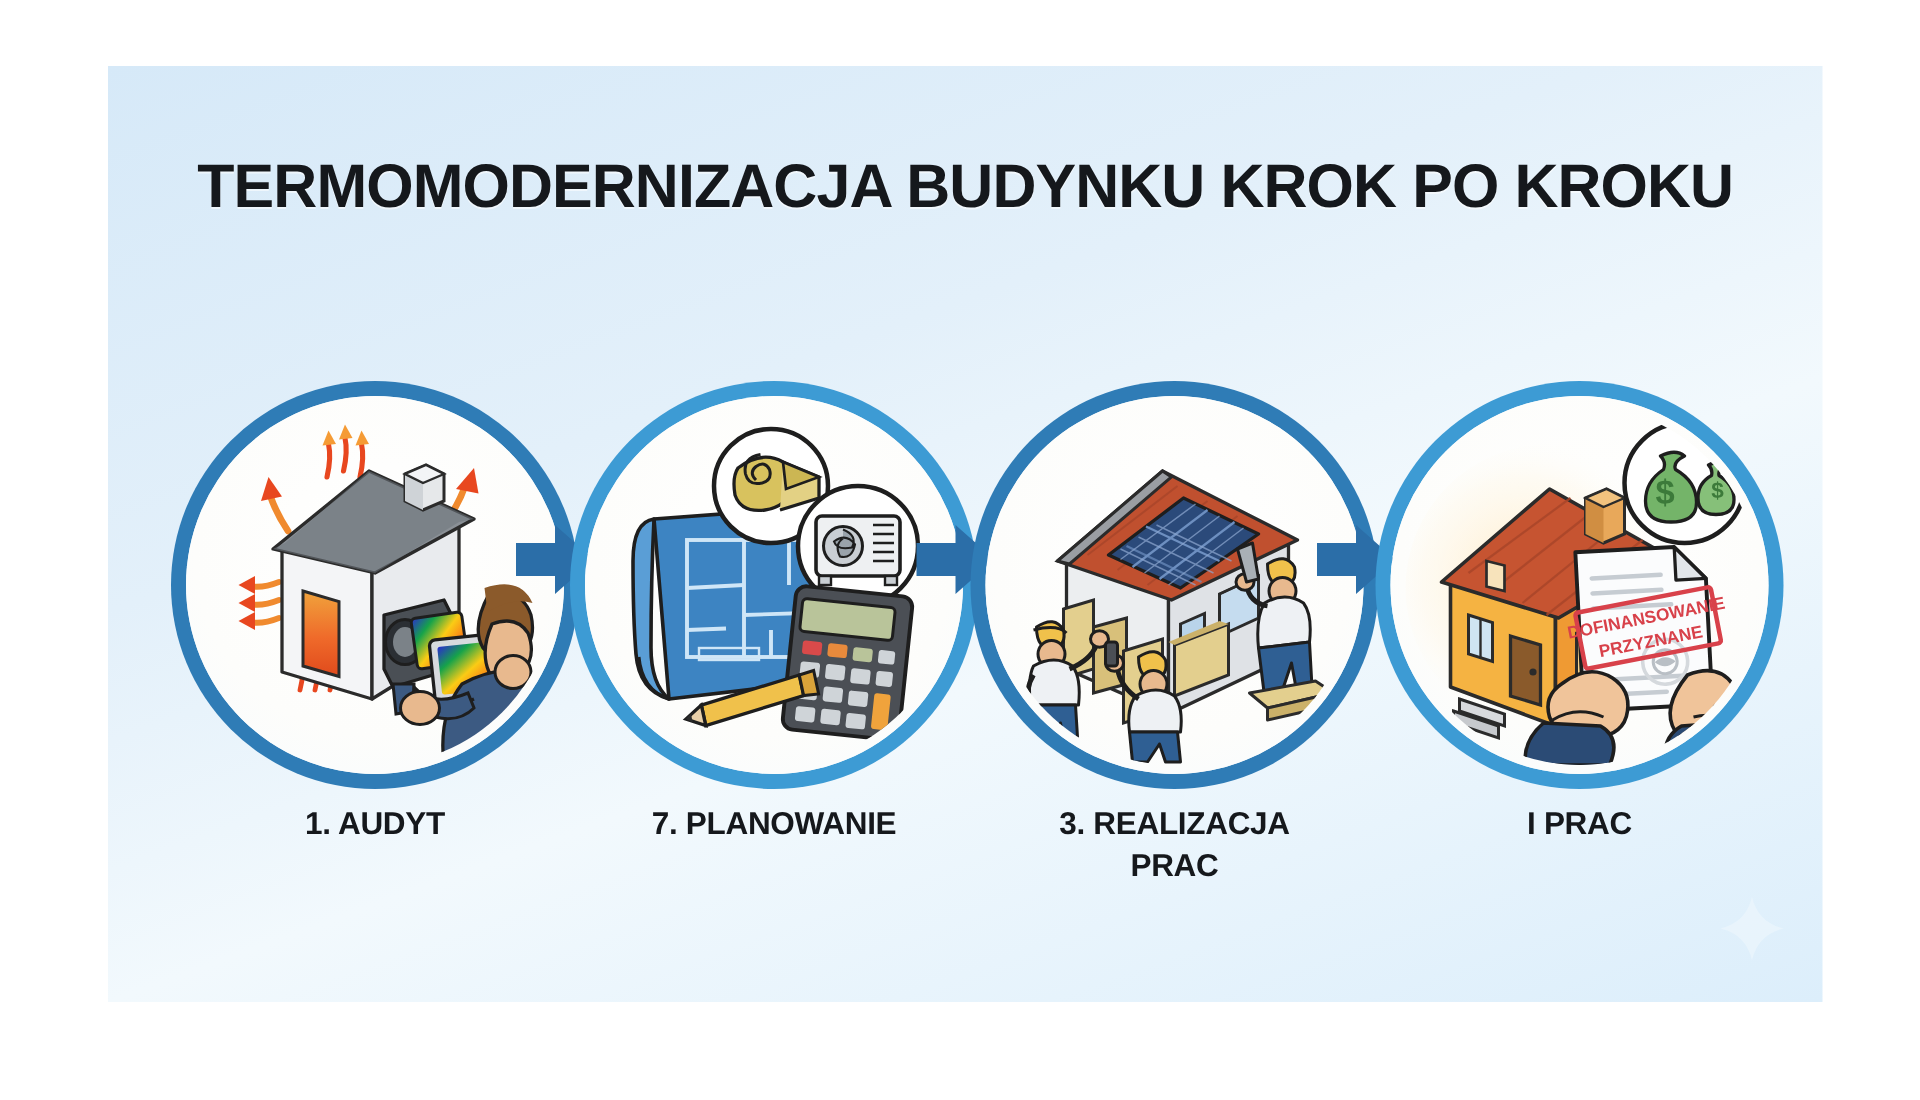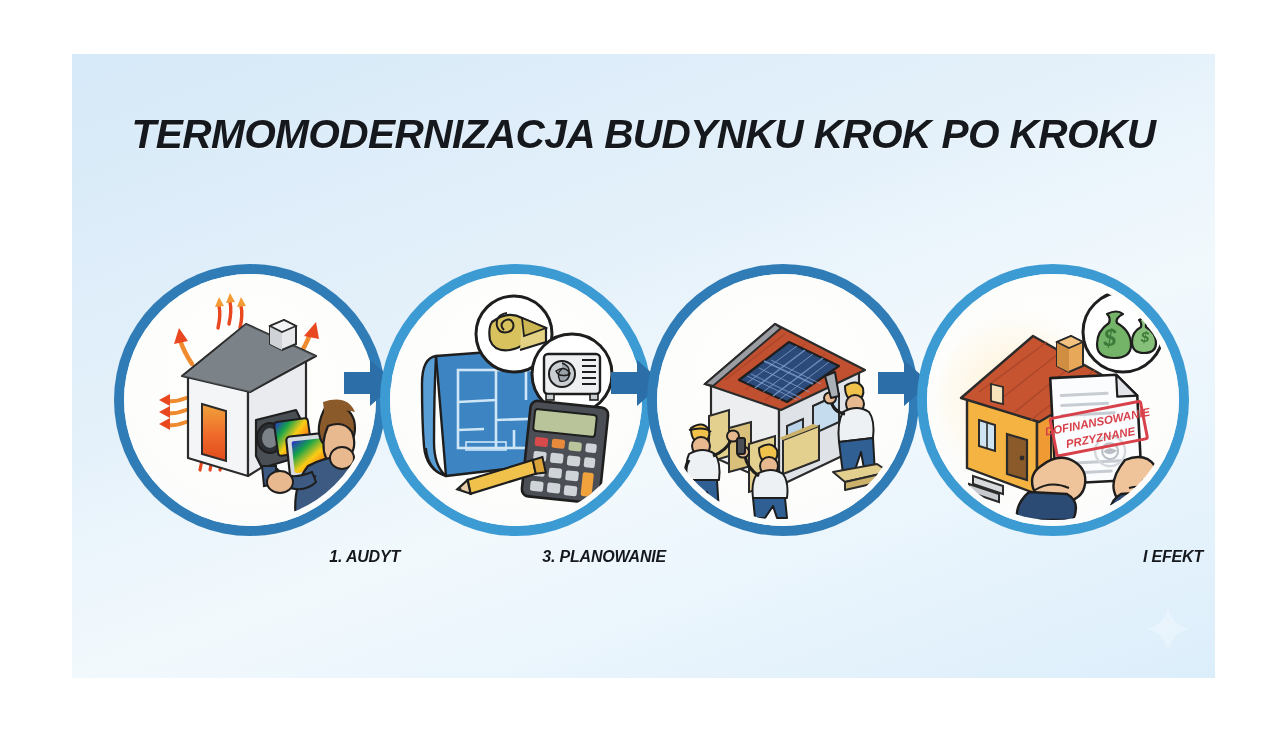--- a/index.html
+++ b/index.html
@@ -4,25 +4,24 @@
 <style>
   html, body {
     margin: 0; padding: 0;
     width: 1280px; height: 733px;
     background: #ffffff;
     font-family: "Liberation Sans", sans-serif;
     overflow: hidden;
   }
   #infographic {
     position: absolute;
-    left: 72px; top: 54px;
+    left: 72px; top: 44px;
     width: 1143px; height: 624px;
     background: linear-gradient(160deg, #d6e9f8 0%, #e3f0fa 35%, #f2f9fd 60%, #dceefb 100%);
     overflow: hidden;
-    font-style: italic;
   }
   .sparkle {
     position: absolute;
     width: 46px; height: 46px;
     left: 1073px; top: 552px;
     opacity: .65;
   }
   #title {
     position: absolute;
     left: 0; top: 57px;
@@ -53,22 +52,22 @@
     position: absolute;
     inset: 6px;
     border-radius: 50%;
     overflow: hidden;
   }
   .art svg { display: block; width: 100%; height: 100%; }
   .caption {
     position: absolute;
     top: 492px;
     width: 300px;
-    text-align: right;
-    font-size: 16px;
+    text-align: center;
+    font-size: 21px;
     font-weight: 700;
     line-height: 1.33;
     color: #15181c;
     letter-spacing: -0.2px;
   }
   .arrow {
     position: absolute;
     top: 300px;
     width: 60px; height: 58px;
   }
@@ -254,21 +253,21 @@
         <g transform="rotate(-12 110 198)">
           <path d="M72 192 L140 186 L140 200 L72 206 z" fill="#f0c14b" stroke="#1e1e1e" stroke-width="2.2"></path>
           <path d="M72 192 L60 199 L72 206 z" fill="#e8cfa8" stroke="#1e1e1e" stroke-width="2.2"></path>
           <path d="M64 196 L60 199 L64 202 z" fill="#2b2b2b"></path>
           <path d="M140 186 L150 185 L150 201 L140 200 z" fill="#d9a33a" stroke="#1e1e1e" stroke-width="2"></path>
         </g>
       </svg>
     </div>
   </div>
   <div class="caption" style="left:294px">
-    <div>3. PLANOWANIE</div>
+    <div>7. PLANOWANIE</div>
   </div>
 
   <div class="arrow" style="left:535px">
     <svg viewBox="0 0 60 58">
         <path d="M4 18 L30 18 L30 6 L56 29 L30 52 L30 40 L4 40 z" fill="#2b6ea8"></path>
       </svg>
   </div>
 
   <div class="step" style="left:585px">
     <div class="ring"></div>
@@ -344,20 +343,24 @@
           <path d="M176 162 L210 158 L212 194 L202 194 L198 172 L190 196 L180 194 z" fill="#2f5f93"></path>
           <path d="M182 134 q-12 -2 -14 -14" fill="none" stroke-width="3.2"></path>
           <ellipse cx="167" cy="118" rx="6" ry="5.5" fill="#e8b98e"></ellipse>
           <path d="M162 96 L172 92 L176 116 L168 118 z" fill="#a9b0b6"></path>
         </g>
         <path d="M170 192 L214 184 L226 192 L182 202 z" fill="#e3cf8e" stroke="#2b2b2b" stroke-width="2" stroke-linejoin="round"></path>
         <path d="M182 202 L226 192 L226 200 L182 210 z" fill="#cbb169" stroke="#2b2b2b" stroke-width="2" stroke-linejoin="round"></path>
       </svg>
     </div>
   </div>
+  <div class="caption" style="left:561px">
+    <div>3. REALIZACJA</div>
+    <div>PRAC</div>
+  </div>
 
   <div class="arrow" style="left:802px">
     <svg viewBox="0 0 60 58">
         <path d="M4 18 L30 18 L30 6 L56 29 L30 52 L30 40 L4 40 z" fill="#2b6ea8"></path>
       </svg>
   </div>
 
   <div class="step" style="left:855px">
     <div class="ring light"></div>
     <div class="art">
@@ -430,20 +433,20 @@
           <path d="M96 212 q-14 12 -12 28 L140 240 q8 -18 -6 -26 z" fill="#2b4b75"></path>
           <path d="M102 210 q16 -10 34 -2" fill="none" stroke-width="2"></path>
           <path d="M192 180 q20 -8 30 6 q8 14 -4 28 q-16 16 -34 4 q-10 -16 8 -38z" fill="#f0c49a"></path>
           <path d="M214 212 q16 8 14 28 L178 240 q-4 -18 10 -26 z" fill="#2b4b75"></path>
           <path d="M196 208 q16 -4 26 6" fill="none" stroke-width="2"></path>
         </g>
       </svg>
     </div>
   </div>
   <div class="caption" style="left:831px">
-    <div>I EFEKT</div>
+    <div>I PRAC</div>
   </div>
 
   <svg class="sparkle" viewBox="0 0 46 46">
     <path d="M23 2 q4 17 21 21 q-17 4 -21 21 q-4 -17 -21 -21 q17 -4 21 -21z" fill="#eef7fd"></path>
   </svg>
 
 </div>
 
 </body></html>

